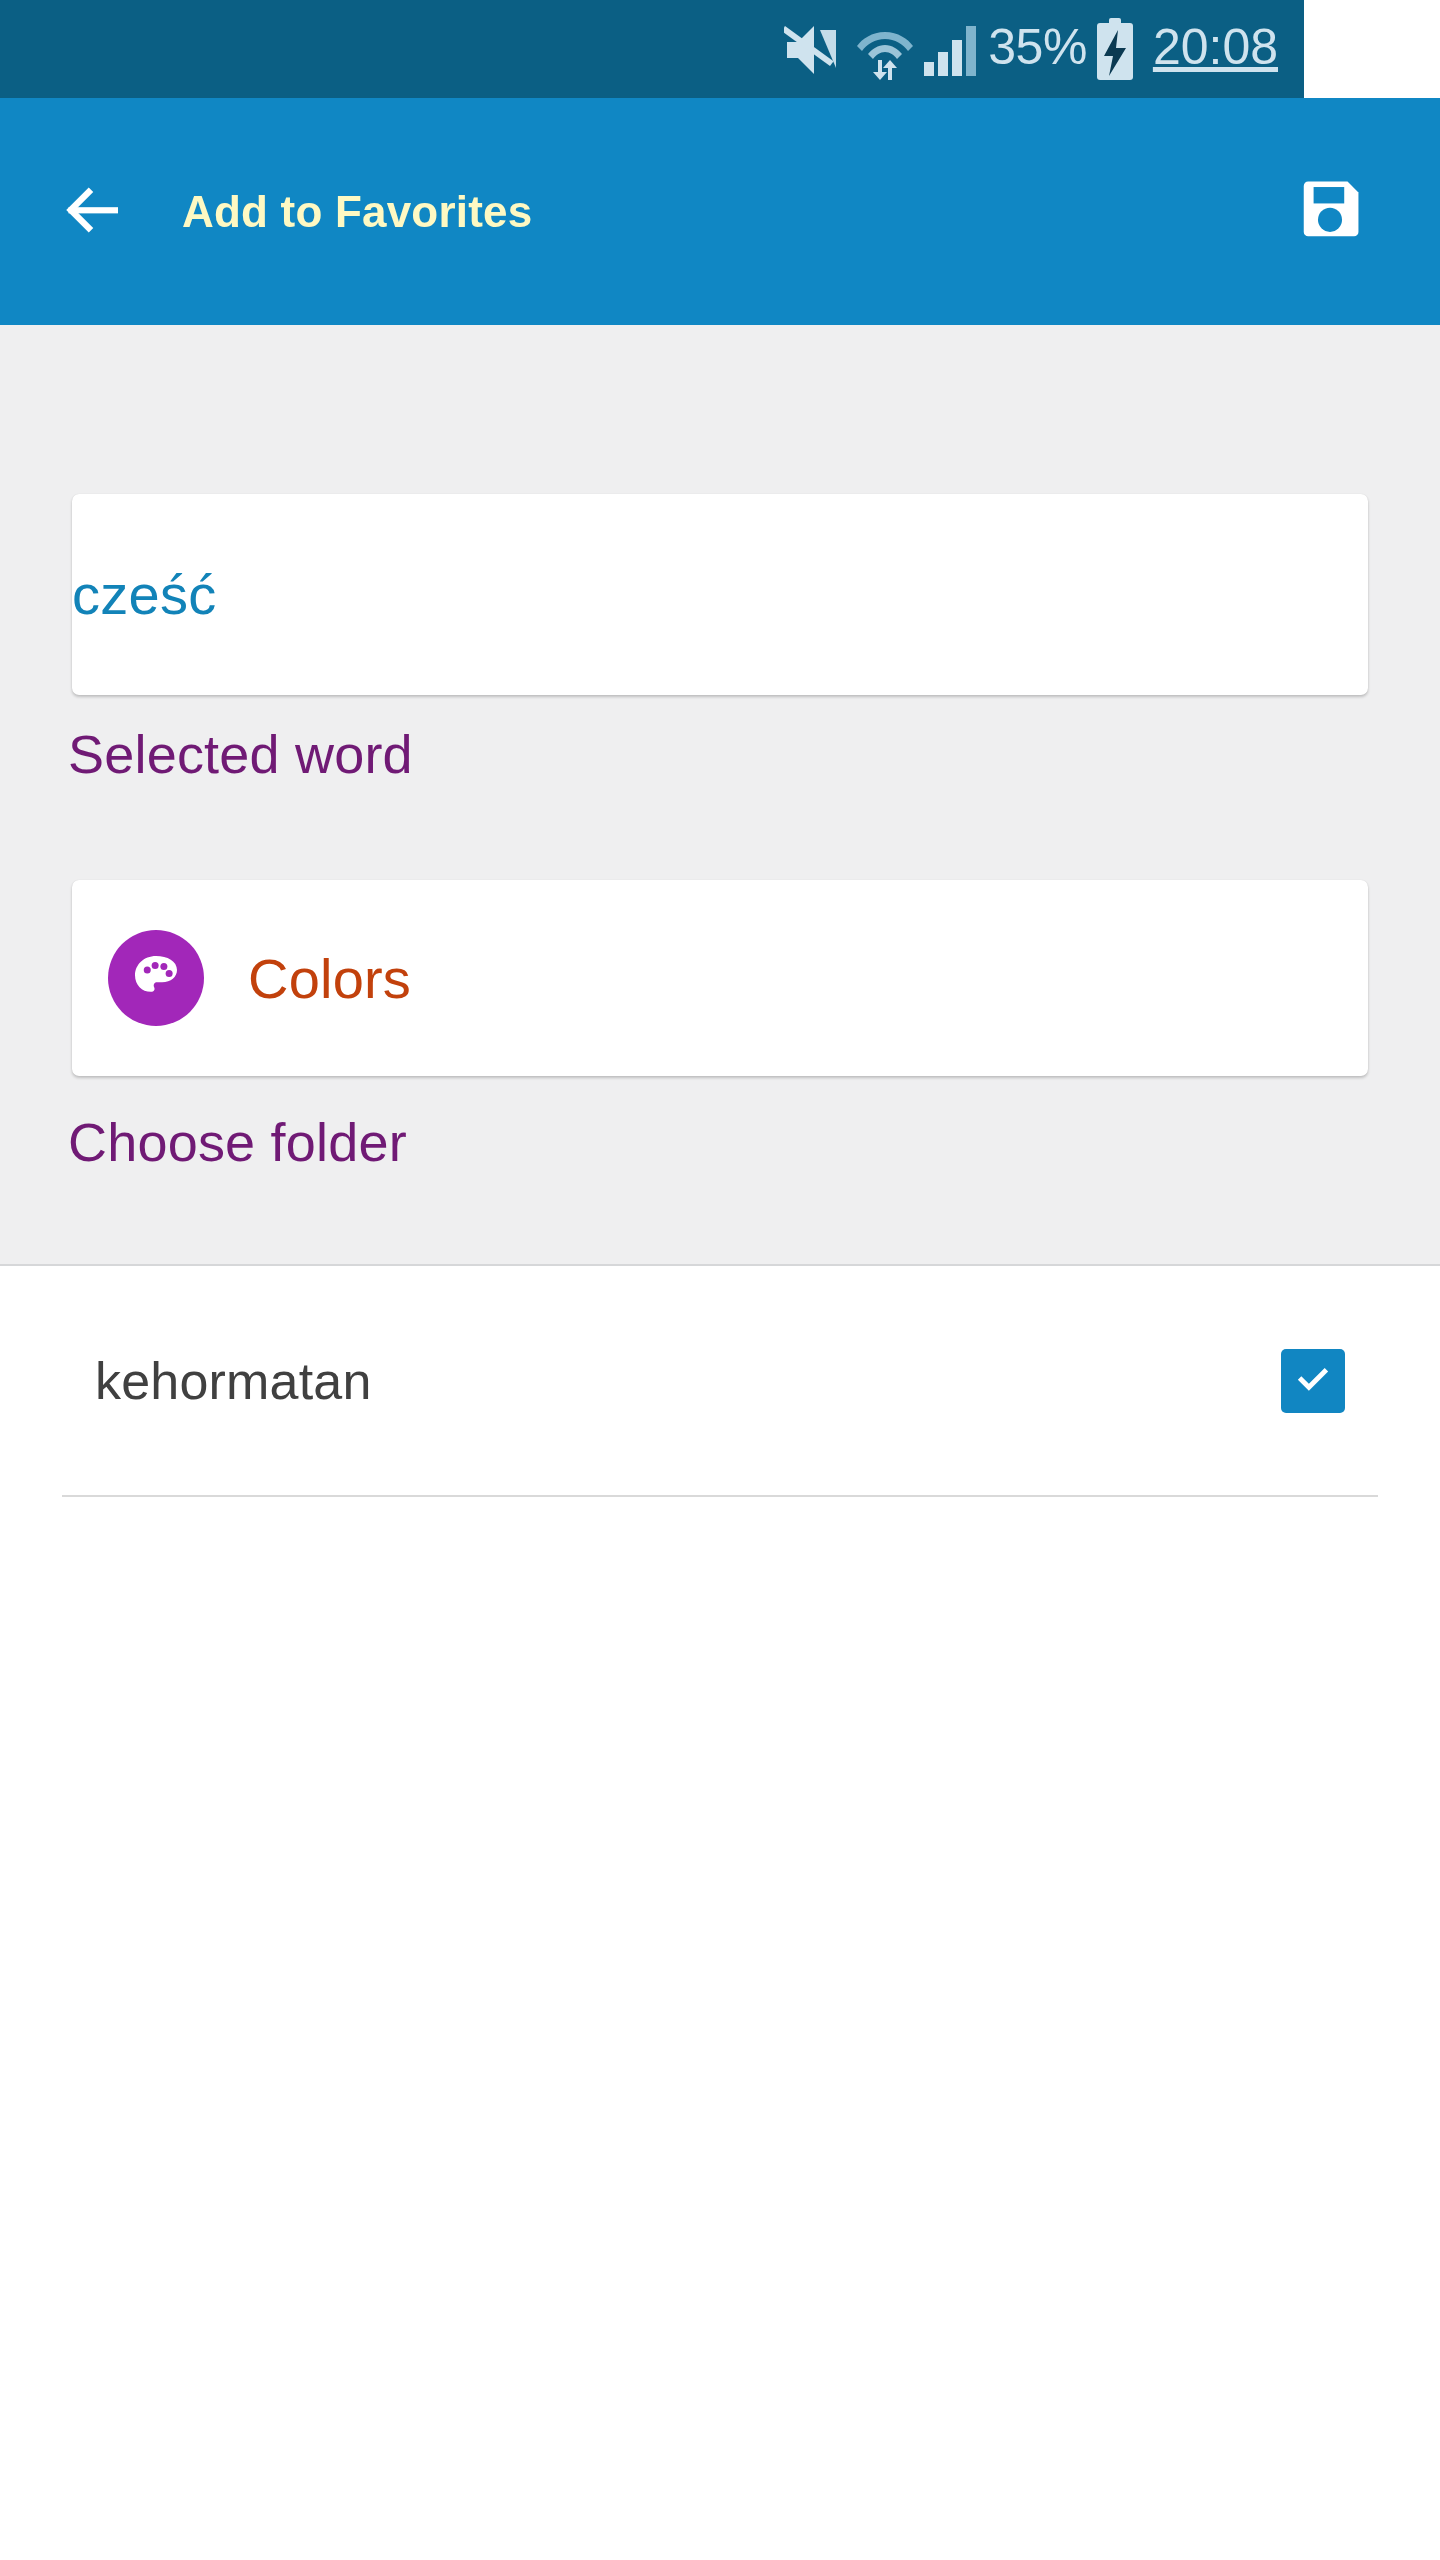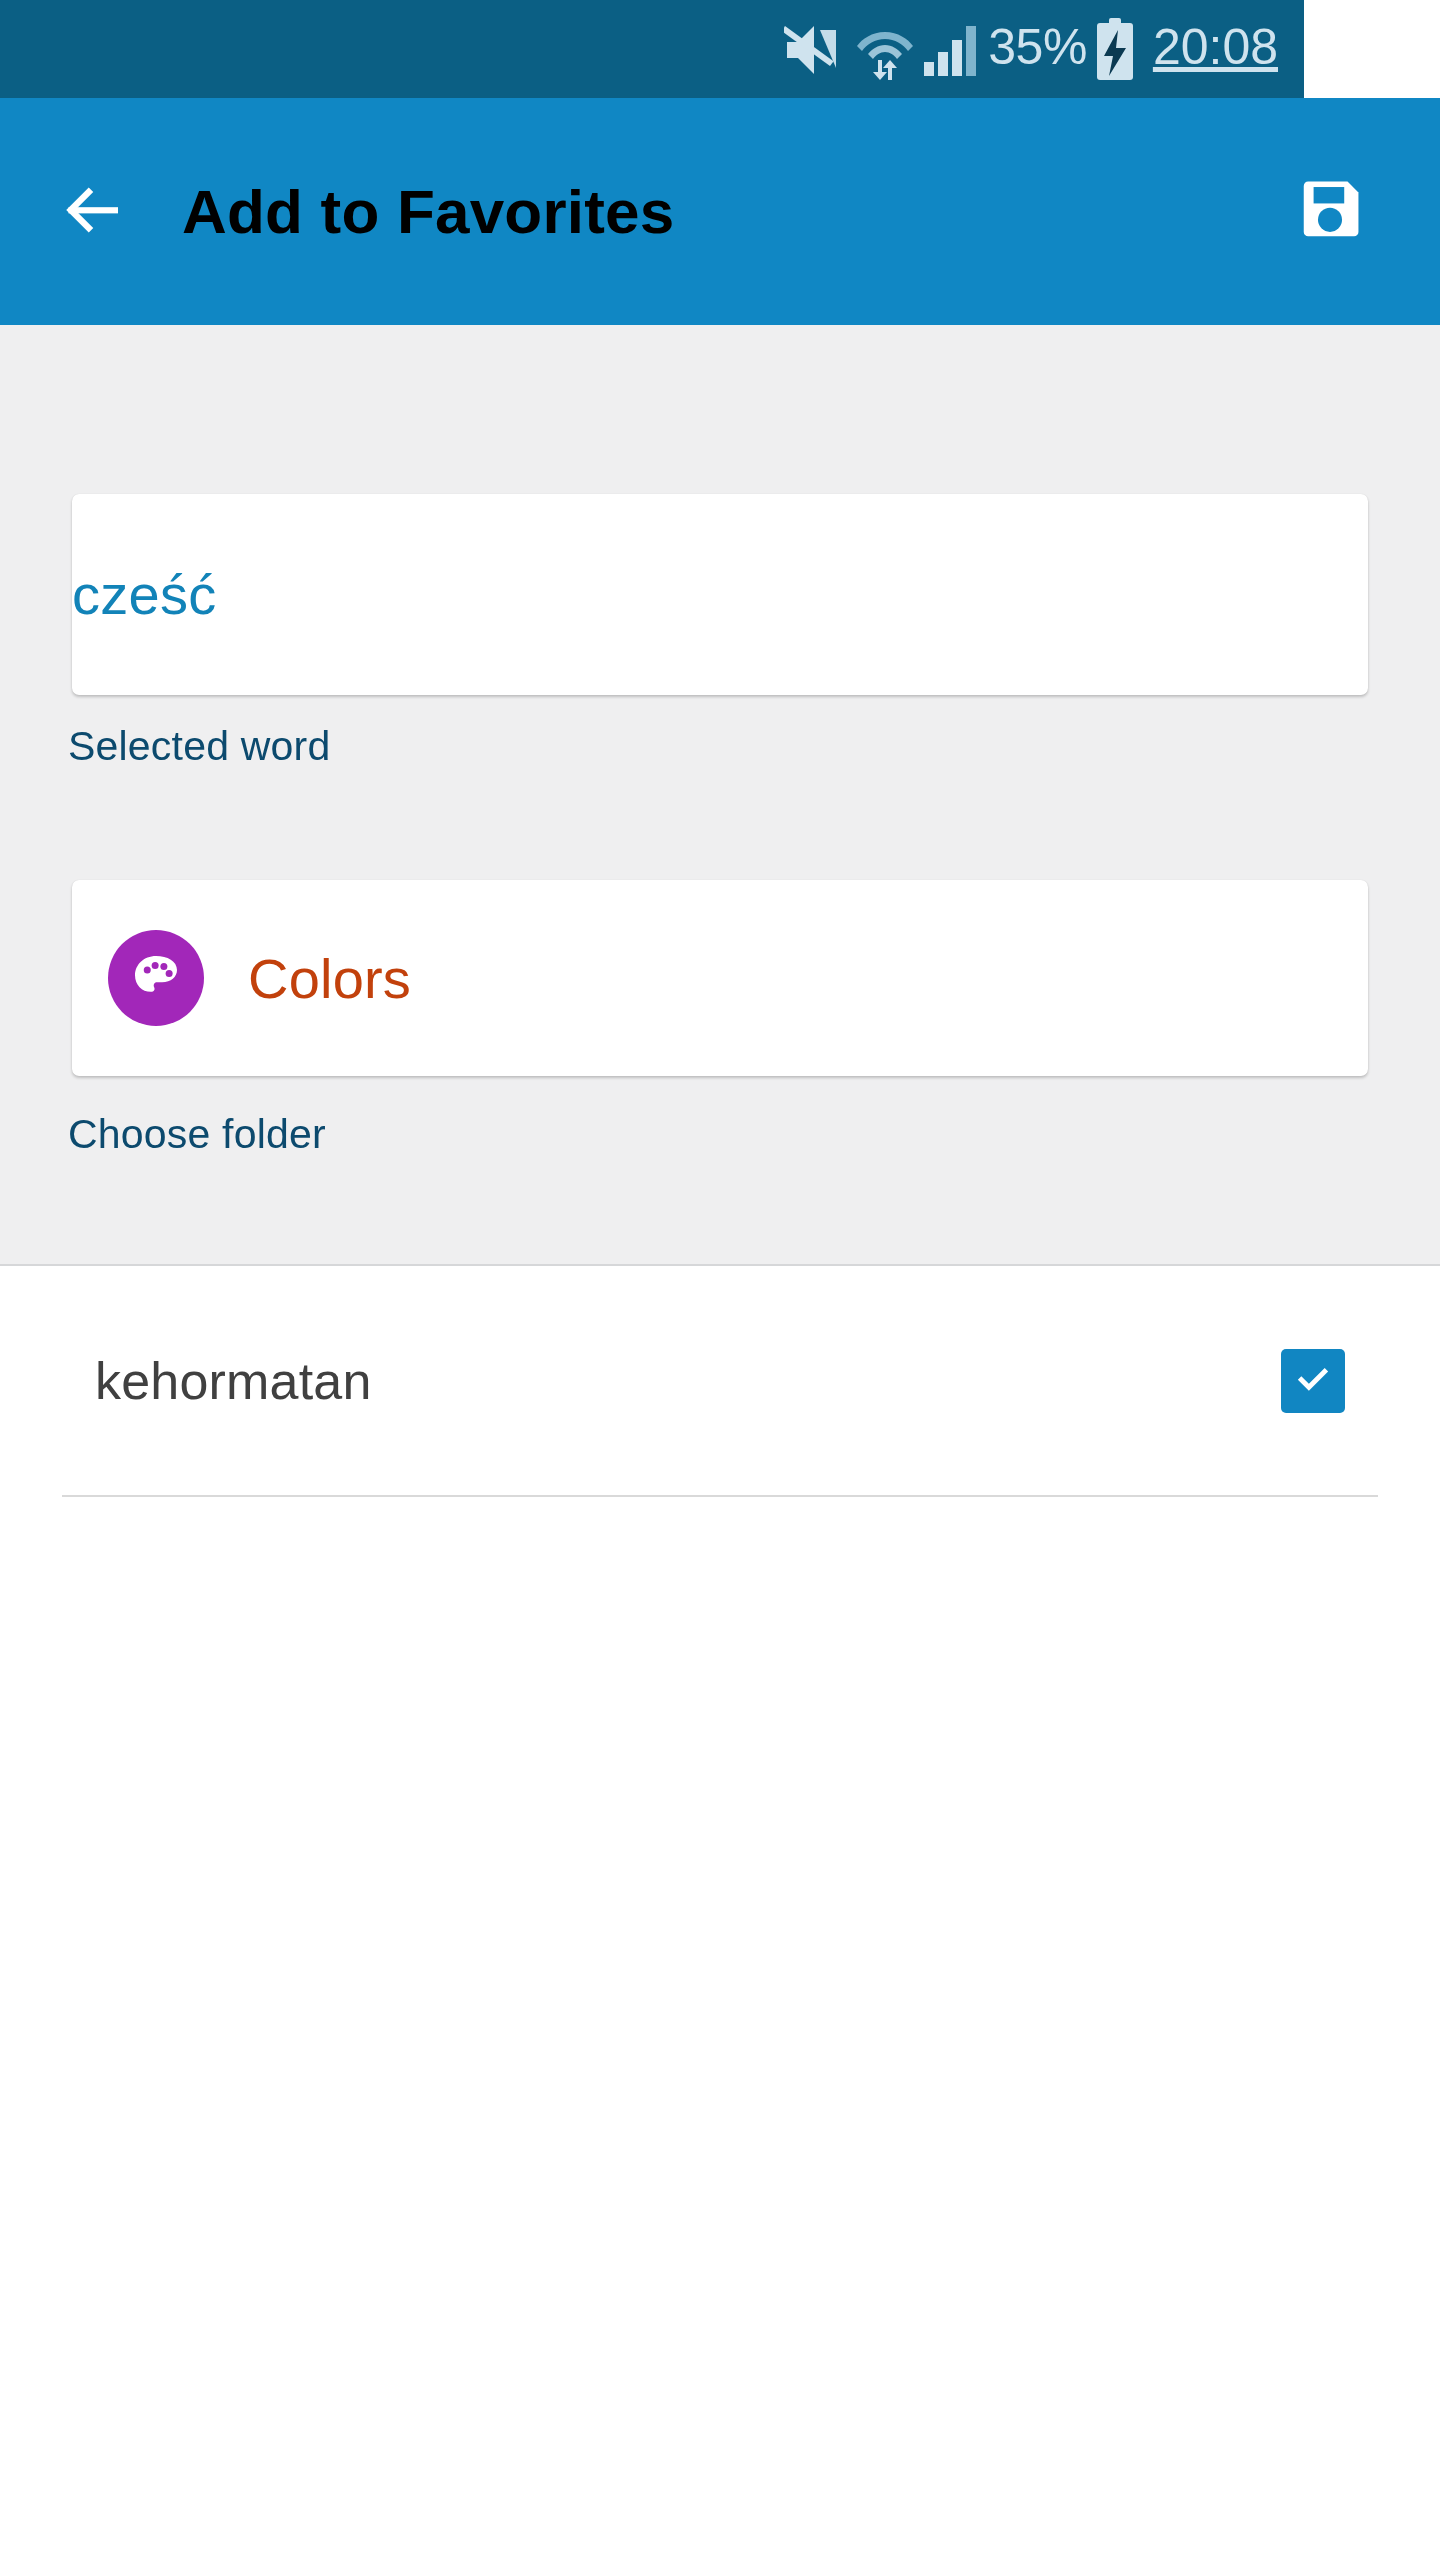--- a/index.html
+++ b/index.html
@@ -82,22 +82,22 @@
   .back-btn {
     width: 110px;
     height: 110px;
     margin-left: 36px;
     display: flex;
     align-items: center;
     justify-content: center;
     cursor: pointer;
   }
   .app-title {
-    color: #000000;
-    font-size: 62px;
+    color: #fef9c3;
+    font-size: 44px;
     font-weight: bold;
     margin-left: 36px;
     letter-spacing: 0.2px;
     white-space: nowrap;
   }
   .save-btn {
     margin-left: auto;
     margin-right: 60px;
     width: 100px;
     height: 100px;
@@ -112,22 +112,22 @@
     position: absolute;
     top: 325px; left: 0;
     width: 1440px;
     height: 941px;
     background: #efeff0;
     box-sizing: border-box;
   }
   .field-label {
     position: absolute;
     left: 68px;
-    color: #0c4a6e;
-    font-size: 41px;
+    color: #701a75;
+    font-size: 54px;
     font-weight: 400;
     letter-spacing: 0.2px;
   }
   #label-selected-word { top: 398px; }
   #label-choose-folder { top: 786px; }
   #label-choose-translations { top: 1174px; }
 
   .card {
     position: absolute;
     left: 72px;

